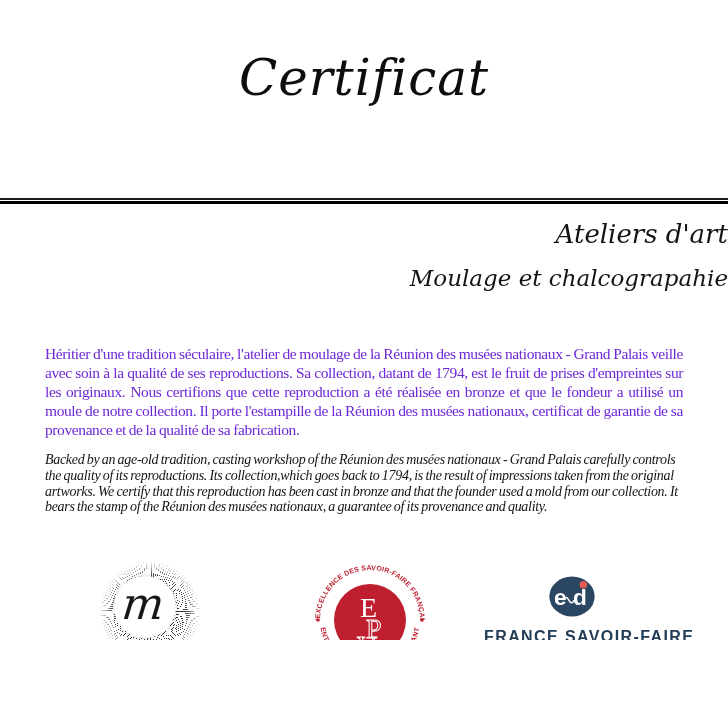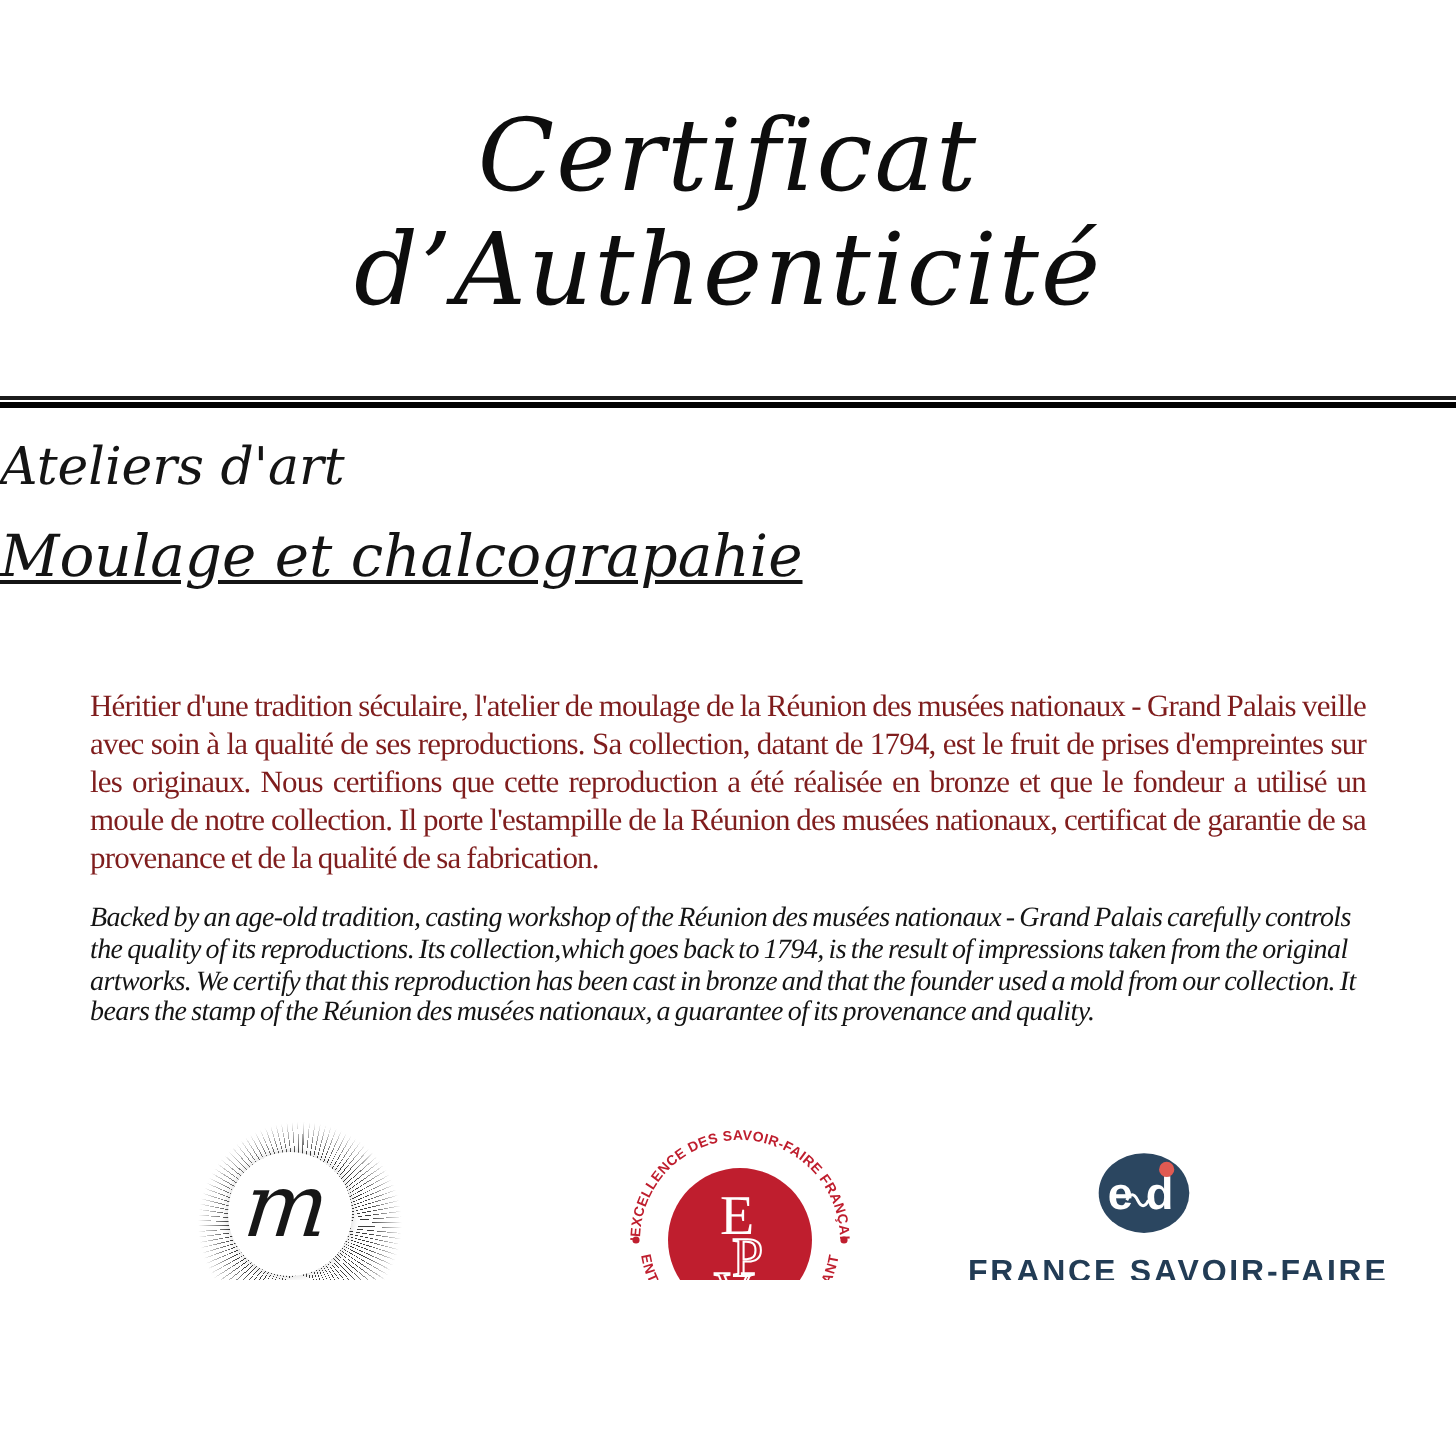--- a/index.html
+++ b/index.html
@@ -13,31 +13,31 @@
     font-family:"DejaVu Serif", serif;font-style:italic;
     font-size:50px;line-height:57px;color:#0d0d0d;letter-spacing:1px;
   }
   
   .rule{position:absolute;left:0;top:198px;width:100%;}
   .rule .r1{height:2px;background:#1c1c1c;}
   .rule .r2{height:1px;background:#fff;}
   .rule .r3{height:3px;background:#000;}
   
   .subtitle{
-    position:absolute;top:212px;left:0;width:100%;text-align:left;
+    position:absolute;top:212px;left:0;width:100%;text-align:right;
     font-family:"DejaVu Serif", serif;font-style:italic;
     font-size:26px;line-height:44px;color:#141414;
   }
-  .subtitle .l2{font-size:29px;text-decoration:underline;}
+  .subtitle .l2{font-size:23px;}
   
   .para-fr{
     position:absolute;top:328px;left:45px;width:638px;
     font-family:"Liberation Serif", serif;
     font-size:15.5px;line-height:19px;letter-spacing:-0.4px;word-spacing:-0.5px;
-    text-align:justify;color:#7f1d1d;
+    text-align:justify;color:#6d28d9;
   }
   
   .para-en{
     position:absolute;top:438px;left:45px;width:638px;
     font-family:"Liberation Serif", serif;font-style:italic;
     font-size:14px;line-height:15.8px;letter-spacing:-0.3px;word-spacing:-0.8px;
     text-align:left;color:#141414;
   }
   
   
@@ -76,21 +76,20 @@
     display:inline-block;transform:rotate(-10deg);letter-spacing:0;
   }
 </style>
 </head>
 <body>
 
 <div class="page">
 
   <div class="title">
     <div>Certificat</div>
-    <div>d’Authenticité</div>
   </div>
 
   <div class="rule">
     <div class="r1"></div>
       <div class="r2"></div>
       <div class="r3"></div>
   </div>
 
   <div class="subtitle">
     <div class="l1">Ateliers d'art</div>

